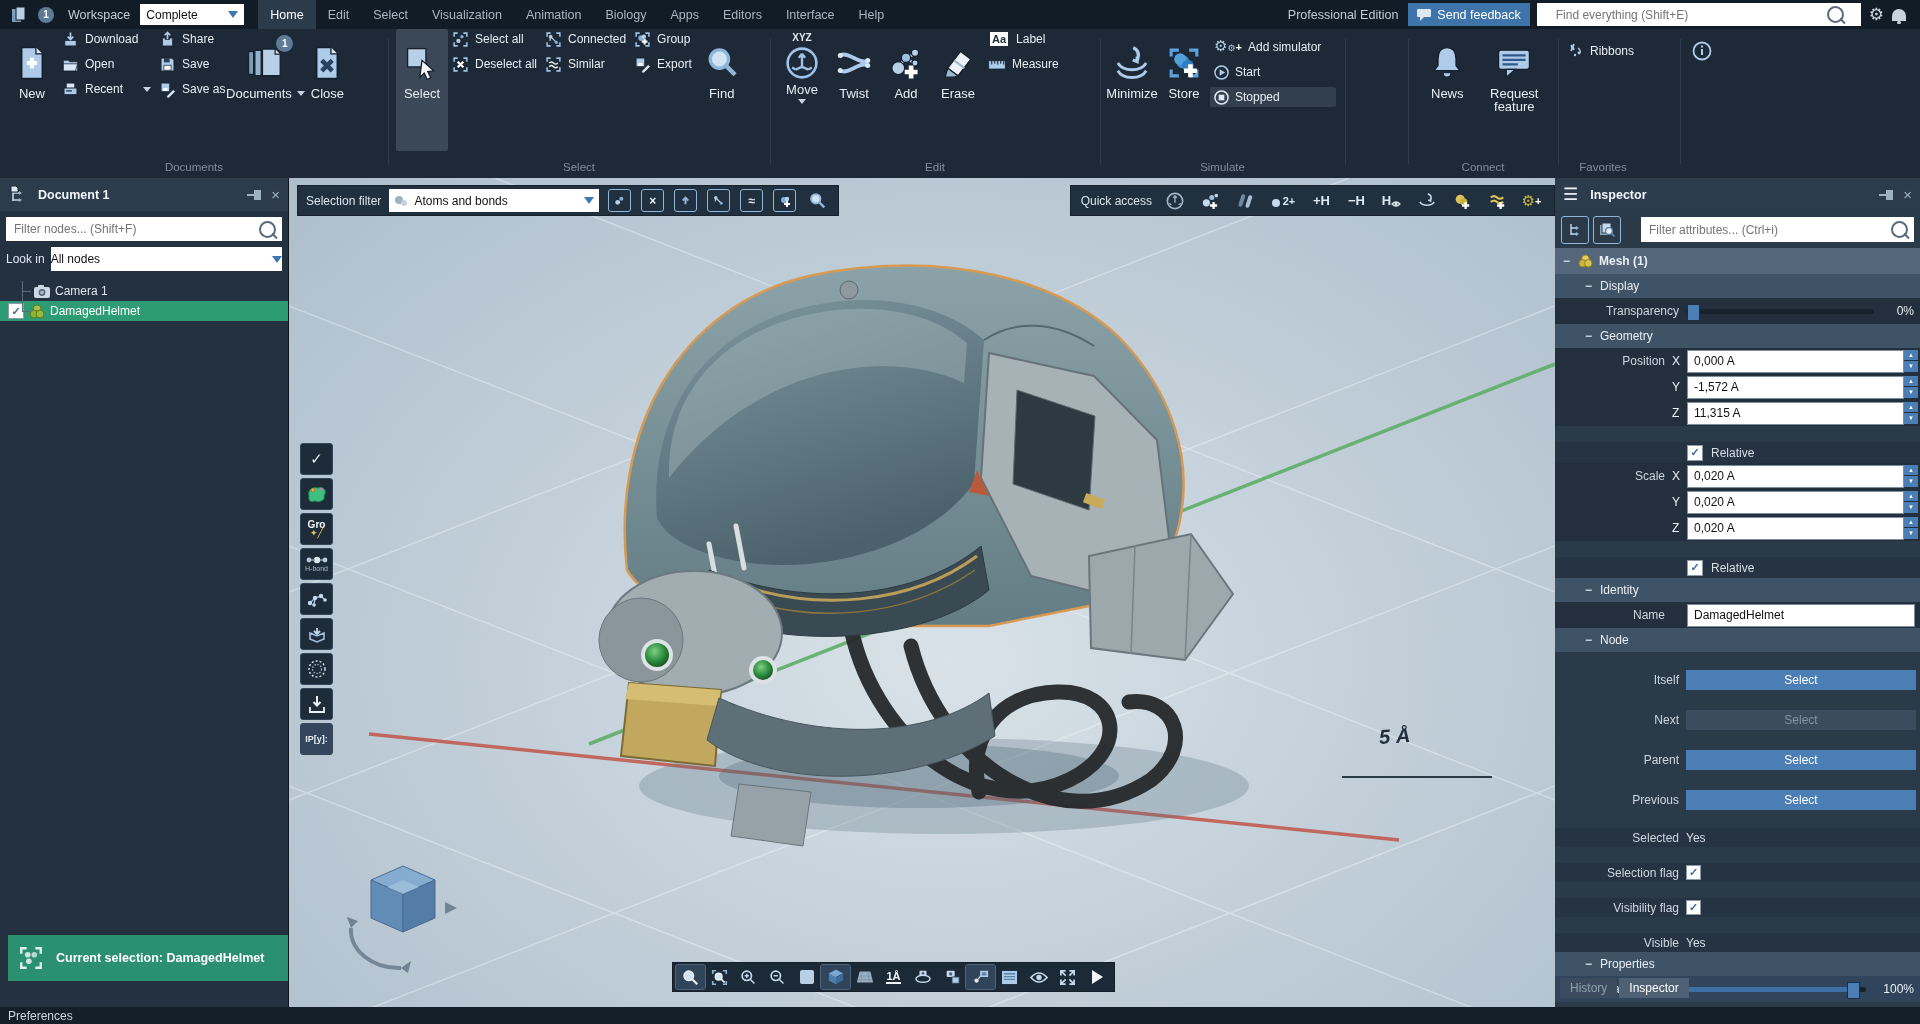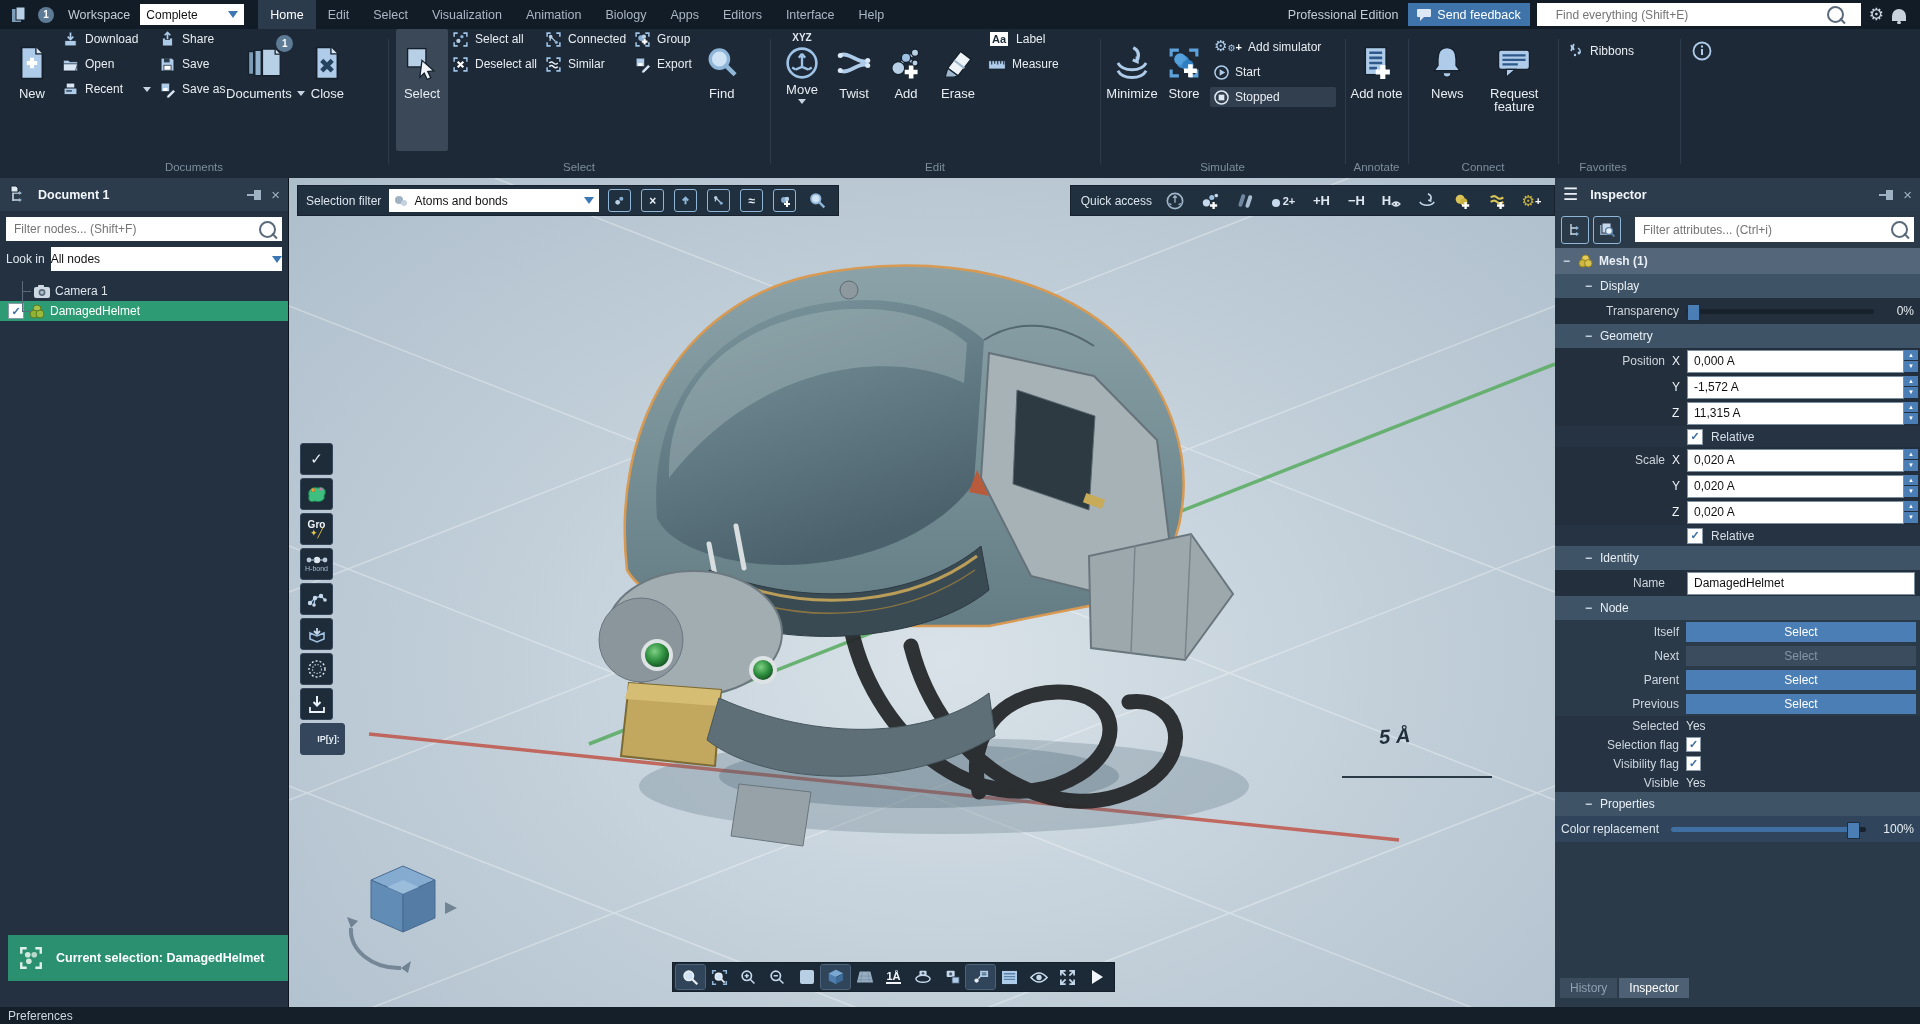--- a/index.html
+++ b/index.html
@@ -115,28 +115,28 @@
   #ruler-label{color:#f2f6fa;font-weight:bold;font-size:11px;border-bottom:2px solid #f2f6fa;line-height:12px;}
 
   
   #inspector{position:absolute;left:1555px;top:178px;width:365px;height:829px;background:#2b3a49;}
   #insp-header{height:33px;background:#2c3c4c;display:flex;align-items:center;padding:0 8px;}
   .hamb{color:#e8eef4;font-size:17px;}
   #insp-title{font-weight:bold;color:#f2f6fa;margin-left:12px;flex:1;font-size:12.5px;}
   #insp-toolbar{height:37px;display:flex;align-items:center;padding:0 6px;gap:4px;}
   .insp-tbtn{width:26px;height:26px;border:1.5px solid #8fb6d8;border-radius:3px;display:flex;
       align-items:center;justify-content:center;}
-  #insp-filter{flex:1;height:25px;background:#fff;display:flex;align-items:center;padding:0 6px;margin-left:10px;}
+  #insp-filter{flex:1;height:25px;background:#fff;display:flex;align-items:center;padding:0 6px;margin-left:16px;}
   #insp-filter input{border:0;outline:0;flex:1;font-size:12px;font-family:inherit;color:#333;}
   .isec{height:24px;background:#3e5366;display:flex;align-items:center;color:#e9eff5;}
   .isec .minus{margin:0 8px 0 30px;color:#cfdce8;font-weight:bold;}
   .isec.mesh{background:#53667a;font-weight:bold;height:26px;}
   .isec.mesh .minus{margin-left:8px;}
   .irow{display:flex;align-items:center;height:26px;background:#232f3c;}
-  .irow.plain{background:#253342;height:21px;}
+  .irow.plain{background:#253342;height:21px;margin-top:16px;}
   .ilabel{width:110px;text-align:right;padding-right:7px;color:#cdd6df;flex:none;}
   .ilabel2{width:124px;text-align:right;padding-right:7px;color:#cdd6df;flex:none;}
   .iaxis{width:15px;color:#eef3f8;flex:none;}
   .ifield{flex:1;background:#fff;border:1px solid #7c8f9f;color:#111;height:21px;display:flex;
       align-items:center;padding:0 6px;}
   .ispin{width:14px;height:23px;display:flex;flex-direction:column;flex:none;margin-right:2px;}
   .ispin span{flex:1;background:#4a7eb4;color:#fff;font-size:6px;display:flex;align-items:center;
       justify-content:center;margin-bottom:1px;}
   .slider{position:relative;height:5px;background:#18222c;border-radius:2px;}
   .slider .fill{position:absolute;left:0;top:0;bottom:0;background:#3f6fa3;border-radius:2px;}
@@ -480,35 +480,20 @@
               <rect x="5" y="5" width="6" height="6" fill="#dfe8f1"></rect>
             </svg>
           <span class="rb-lbl">Stopped</span>
         </div>
       </div>
     </div>
     <div class="rgroup-label">Simulate</div>
   </div>
   <div class="rsep" style="left:1345px;"></div>
 
-  <div class="rgroup" style="left:1345px;width:63px;">
-    <div class="rrow" style="justify-content:center;">
-      <div class="rb-big" style="width:60px;">
-        <span class="rb-ic">
-          <svg width="34" height="36" viewBox="0 0 26 28">
-              <rect x="4" y="2" width="16" height="21" fill="#aecbe9" stroke="#15202c"></rect>
-              <path d="M7 6h10M7 10h10M7 14h10M7 18h6" stroke="#2f598a" stroke-width="2"></path>
-              <path d="M12 21h11M17.5 15.5v11" stroke="#fff" stroke-width="4"></path>
-            </svg>
-        </span>
-        <span class="rb-lbl">Add note</span>
-      </div>
-    </div>
-    <div class="rgroup-label">Annotate</div>
-  </div>
   <div class="rsep" style="left:1408px;"></div>
 
   <div class="rgroup" style="left:1408px;width:150px;">
     <div class="rrow" style="padding-left:16px;">
       <div class="rb-big" style="width:50px;">
         <span class="rb-ic">
           <svg width="34" height="36" viewBox="0 0 26 28">
               <path d="M13 2 C8 2 6 6 6 11 v5 l-3 4 h20 l-3 -4 v-5 C20 6 18 2 13 2 Z" fill="#aecbe9" stroke="#15202c"></path>
               <path d="M10 22 a3 3 0 0 0 6 0" fill="#aecbe9" stroke="#15202c"></path>
             </svg>
@@ -851,21 +836,21 @@
           <circle cx="10" cy="10" r="8" fill="none" stroke="#dfe7ee" stroke-width="1.4" stroke-dasharray="2 2"></circle>
           <circle cx="10" cy="10" r="4.5" fill="none" stroke="#aebecd" stroke-width="1.2" stroke-dasharray="1.5 1.5"></circle>
         </svg>
       </div>
     <div class="ltool">
         <svg width="20" height="20" viewBox="0 0 20 20">
           <path d="M10 2v9M6.5 8l3.5 3.5L13.5 8" stroke="#eaf1f8" stroke-width="2" fill="none"></path>
           <path d="M3 13v5h14v-5" stroke="#eaf1f8" stroke-width="1.8" fill="none"></path>
         </svg>
       </div>
-    <div class="ltool" style="background:#33465c;padding-left:12px;">
+    <div class="ltool" style="background:#33465c;">
         <span style="font-size:9px;font-weight:bold;color:#e6edf4;">IP[y]:</span>
       </div>
   </div>
 
   <div id="bottom-tools">
     <span class="btool active">
         <svg width="17" height="17" viewBox="0 0 20 20">
           <circle cx="8" cy="8" r="5.5" fill="#cfe3f5" stroke="#e8eef4" stroke-width="2"></circle>
           <path d="M12 12l6 6" stroke="#e8eef4" stroke-width="2.6"></path>
         </svg>

